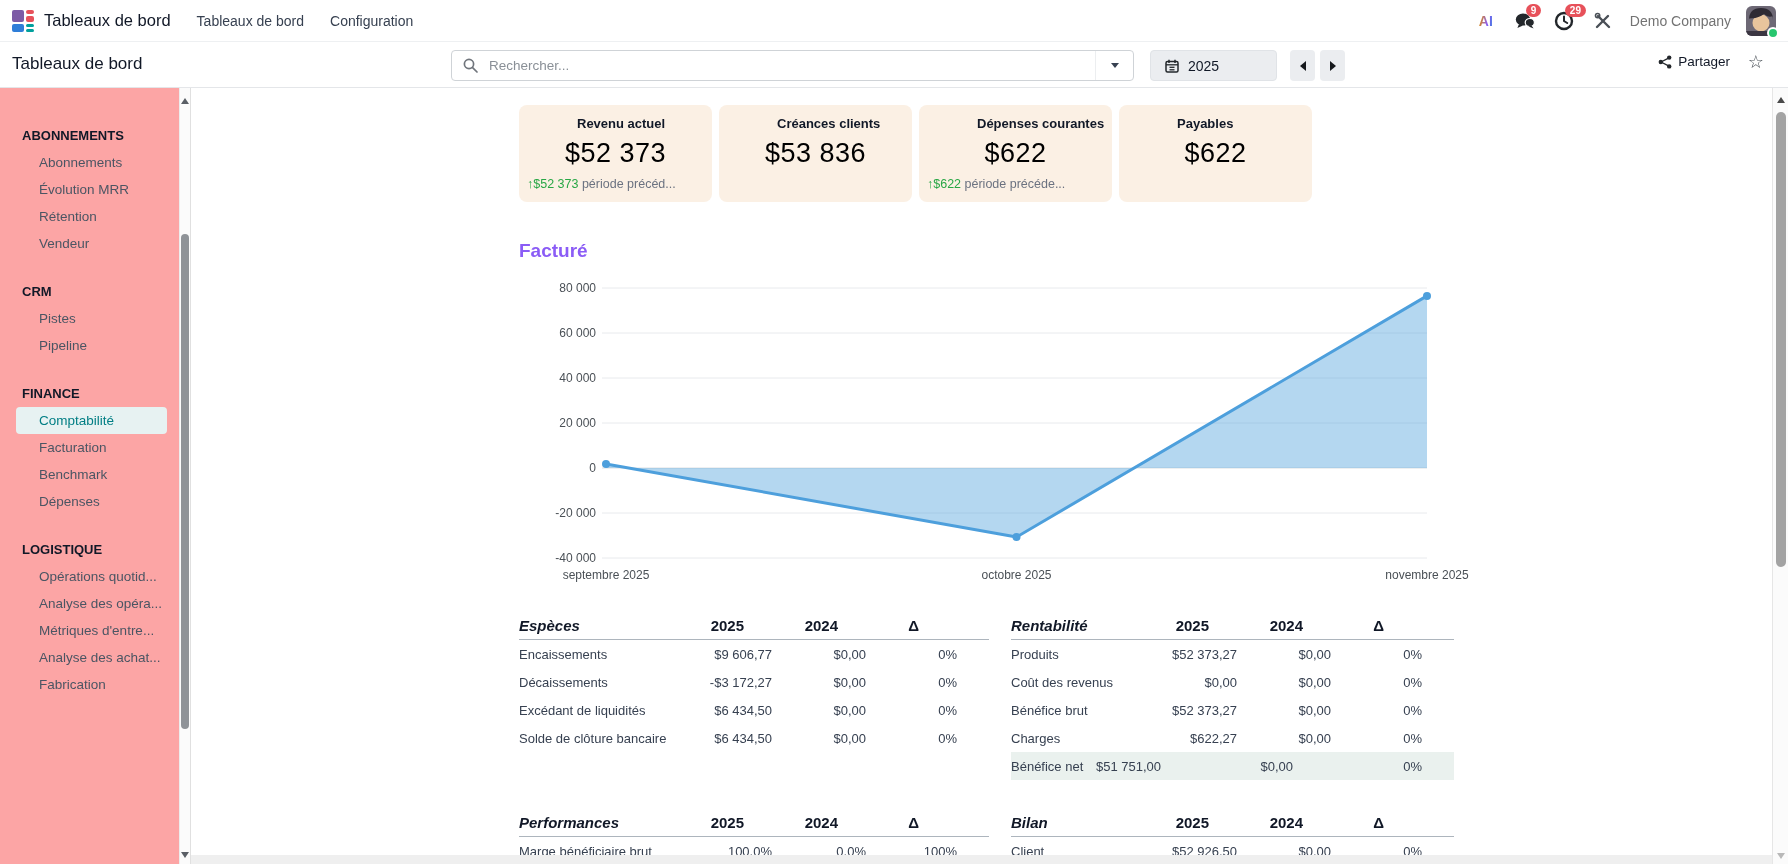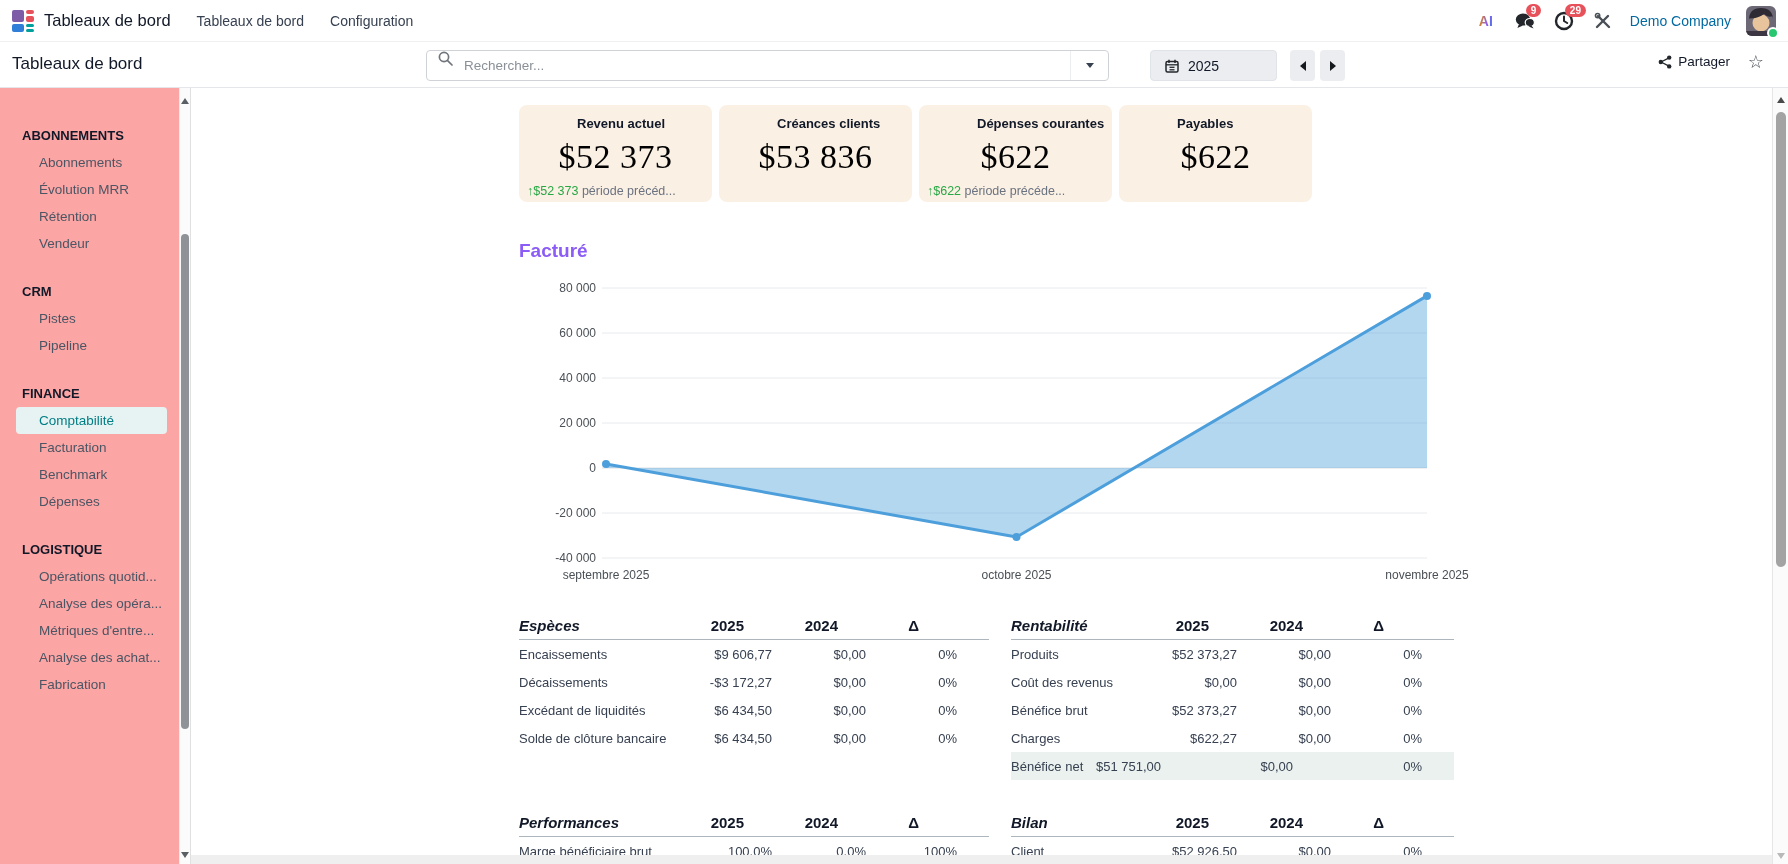--- a/index.html
+++ b/index.html
@@ -17,31 +17,31 @@
   .logo .b5{left:14px;top:14px;width:8px;height:3px;background:#00a09d;}
   .logo .b6{left:14px;top:19px;width:8px;height:3px;background:#00a09d;}
   .app-name{font-size:16.5px;font-weight:500;color:#111827;margin-right:26px;cursor:pointer;}
   .nav-menu{font-size:14px;color:#374151;margin-right:26px;cursor:pointer;}
   .nav-right{margin-left:auto;display:flex;align-items:center;gap:15px;}
   .icon-wrap{position:relative;width:24px;height:24px;display:flex;align-items:center;justify-content:center;cursor:pointer;}
   .ai-label{font-size:14px;font-weight:700;background:linear-gradient(100deg,#d98a12 10%,#8b5cf6 60%,#2f7ed8 100%);
     -webkit-background-clip:text;background-clip:text;color:transparent;}
   .badge{position:absolute;top:-5px;left:13px;background:#e7515a;color:#fff;font-size:10px;font-weight:700;
     line-height:13px;padding:0 5px;border-radius:9px;}
-  .company-name{font-size:14px;color:#0369a1;cursor:pointer;}
+  .company-name{font-size:14px;color:#737373;cursor:pointer;}
   .avatar{position:relative;width:30px;height:30px;border-radius:6px;overflow:visible;cursor:pointer;}
   .avatar svg{border-radius:6px;display:block;}
   .presence-dot{position:absolute;right:-3px;bottom:-3px;width:12px;height:12px;border-radius:50%;
     background:#28c76f;border:2px solid #fff;}
 
   
   .control{position:relative;height:46px;background:#fff;border-bottom:1px solid #e4e6e9;}
   .page-title{position:absolute;left:12px;top:12px;font-size:17px;font-weight:500;color:#111827;}
-  .searchbox{position:absolute;left:426px;top:8px;width:683px;height:31px;border:1px solid #cfd3d7;border-radius:4px;
-    background:#fff;display:flex;}
+  .searchbox{position:absolute;left:451px;top:8px;width:683px;height:31px;border:1px solid #cfd3d7;border-radius:4px;
+    background:#fff;display:flex;align-items:center;}
   .searchbox input{flex:1;border:none;outline:none;font-size:13.5px;color:#374151;background:transparent;
     font-family:"Liberation Sans",sans-serif;}
   .searchbox input::placeholder{color:#8a9097;}
   .search-icon{margin:0 9px 0 11px;flex:0 0 auto;}
   .search-caret{width:38px;height:100%;display:flex;align-items:center;justify-content:center;
     border-left:1px solid #eceef0;cursor:pointer;}
   .caret-down{width:0;height:0;border-left:4.5px solid transparent;border-right:4.5px solid transparent;
     border-top:5px solid #374151;}
   .year-btn{position:absolute;left:1150px;top:8px;height:31px;width:127px;background:#ebedf0;border:1px solid #e0e3e7;
     border-radius:4px;display:flex;align-items:center;gap:9px;padding:0 14px;font-size:14px;font-weight:500;color:#111827;cursor:pointer;}
@@ -69,21 +69,21 @@
     border-right:4px solid transparent;border-bottom:6px solid #5a5f66;cursor:pointer;}
   .scroll-arrow-down{position:absolute;left:1px;bottom:6px;width:0;height:0;border-left:4px solid transparent;
     border-right:4px solid transparent;border-top:6px solid #5a5f66;cursor:pointer;}
 
   .content{position:relative;flex:1;overflow:hidden;background:#fff;}
 
   
   .kpi-row{position:absolute;left:328px;top:17px;display:flex;gap:7px;}
   .kpi-card{width:193px;height:97px;background:#fbf0e4;border-radius:8px;padding-top:11px;cursor:pointer;}
   .kpi-title{font-size:13px;font-weight:700;color:#111827;padding-left:18px;margin-left:40px;}
-  .kpi-value{font-size:34px;color:#000;text-align:center;margin-top:7px;letter-spacing:.5px;font-family:Liberation Serif, serif;}
+  .kpi-value{font-size:27px;color:#000;text-align:center;margin-top:7px;letter-spacing:.5px;}
   .kpi-delta{font-size:12.5px;margin-top:8px;padding-left:8px;white-space:nowrap;overflow:hidden;}
   .kpi-delta .up{color:#28a745;}
   .kpi-delta .suffix{color:#6b7280;}
 
   
   .chart-title{position:absolute;left:328px;top:152px;font-size:19px;font-weight:700;color:#8b5cf6;}
   .chart-box{position:absolute;left:335px;top:181px;width:950px;height:330px;}
 
   
   .tables-row{position:absolute;left:328px;display:grid;grid-template-columns:470px 443px;column-gap:22px;}

